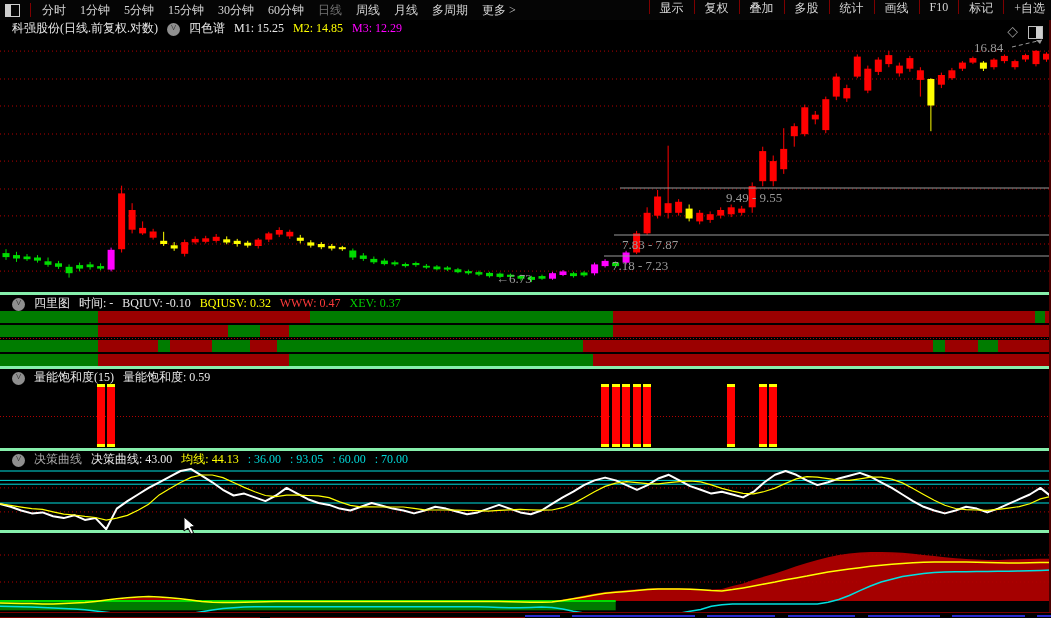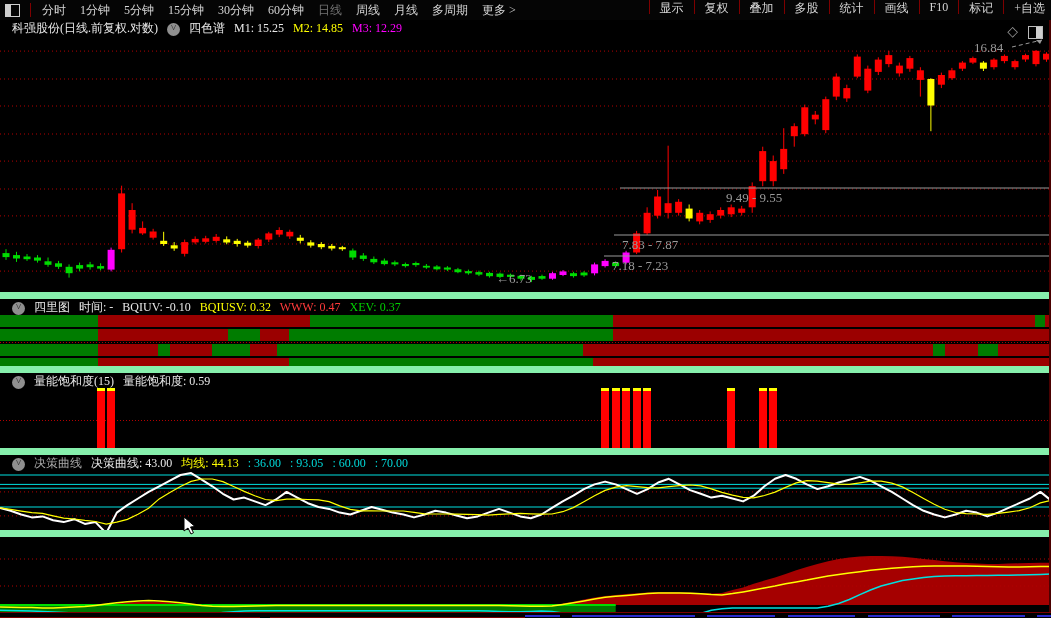--- a/index.html
+++ b/index.html
@@ -10,21 +10,21 @@
            border-bottom:1px solid #5a0000;display:flex;align-items:center;white-space:nowrap;}
   .tb-icon{width:13px;height:11px;border:1px solid #cfcfcf;margin:0 6px 0 5px;position:relative;flex:0 0 auto;}
   .tb-icon span{position:absolute;left:0;top:0;width:5px;height:11px;background:#cfcfcf;}
   .tb-sep{width:1px;height:14px;background:#7e0000;margin:0 4px;flex:0 0 auto;}
   .tb-item{padding:0 7px;color:#d6d6d6;cursor:default;flex:0 0 auto;}
   .tb-item.active{color:#737373;}
   .tb-spacer{flex:1 1 auto;}
   .tb-right{display:flex;align-items:flex-start;height:20px;}
   .tb-right .tb-item{padding:0 6px;}
   
-  .panel{position:absolute;left:0;width:1051px;background:#000;border-top:7px solid #86efac;box-sizing:border-box;}
+  .panel{position:absolute;left:0;width:1051px;background:#000;border-top:3px solid #86efac;box-sizing:border-box;}
   .panel.noline{border-top:none;}
   .phead{position:absolute;left:12px;top:1px;height:15px;line-height:15px;white-space:nowrap;z-index:5;}
   .phead span{margin-right:6px;}
   .w{color:#e8e8e8}.y{color:#ffff00}.mg{color:#ff00ff}.cy{color:#00d9d9}.rd{color:#ff3a3a}.gn{color:#00cf00}.gy{color:#a9a9a9}
   .chev{display:inline-block;width:13px;height:13px;border-radius:50%;background:#8f8f8f;color:#1a1a1a;
         text-align:center;line-height:10px;font-size:10px;vertical-align:middle;margin-right:5px;}
   .corner{position:absolute;top:5px;right:8px;z-index:6;display:flex;gap:10px;align-items:center;}
   .dia{color:#9a9a9a;font-size:14px;line-height:14px;}
   .half-box{width:13px;height:11px;border:1px solid #bbb;position:relative;}
   .half-box i{position:absolute;right:0;top:0;width:6px;height:11px;background:#cfcfcf;}

